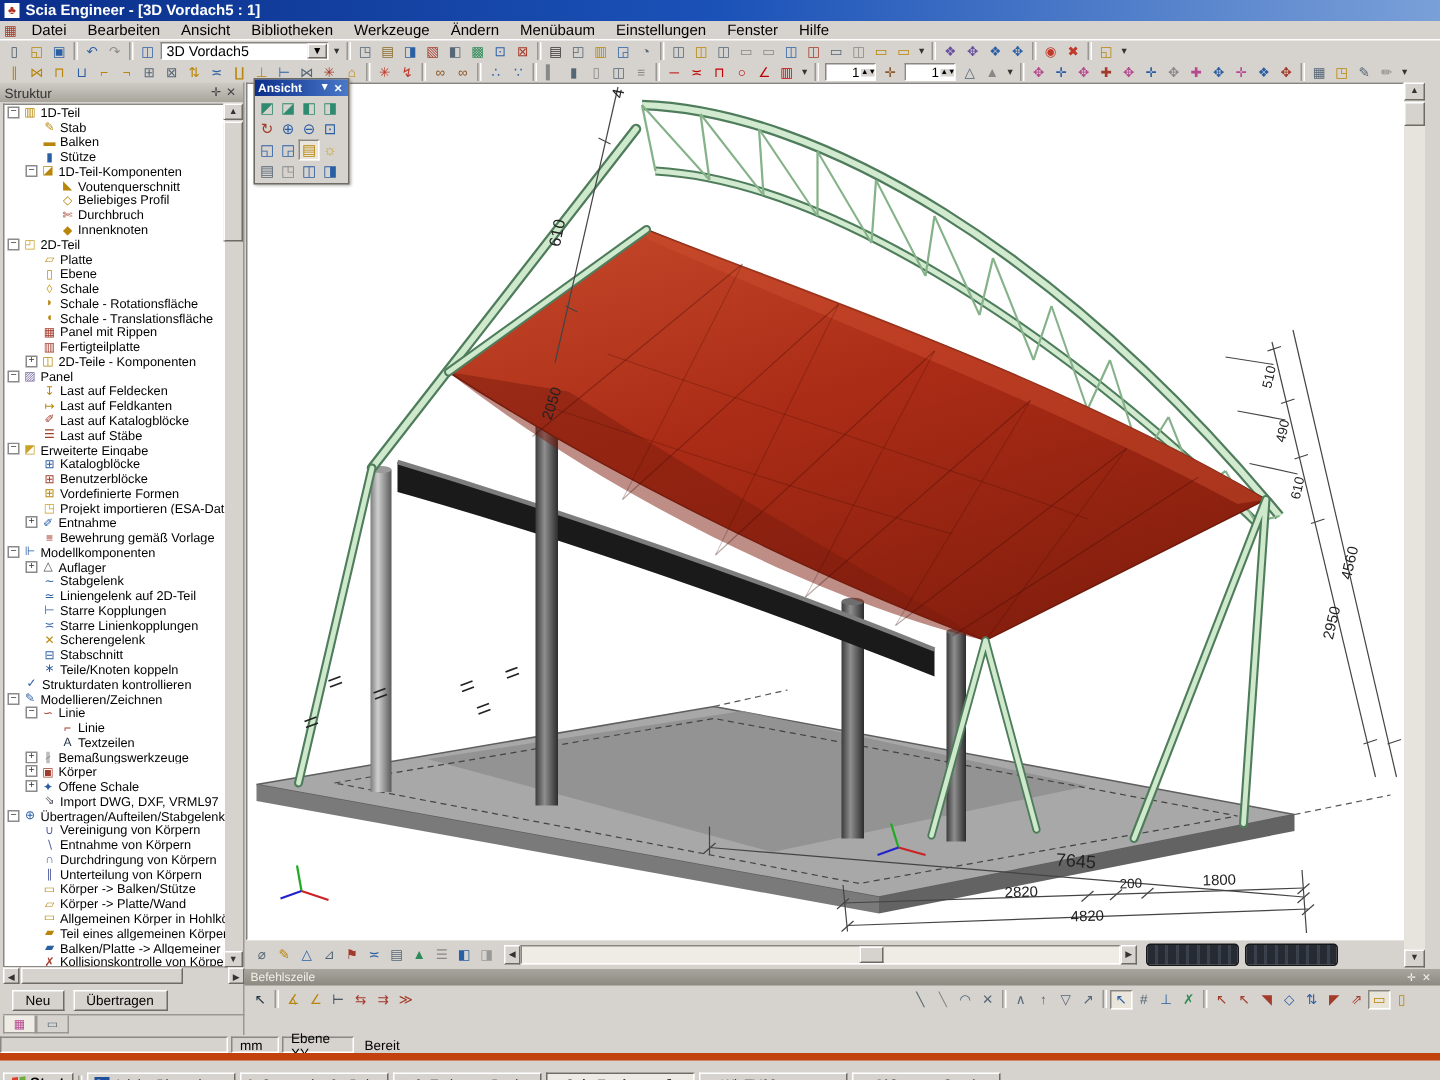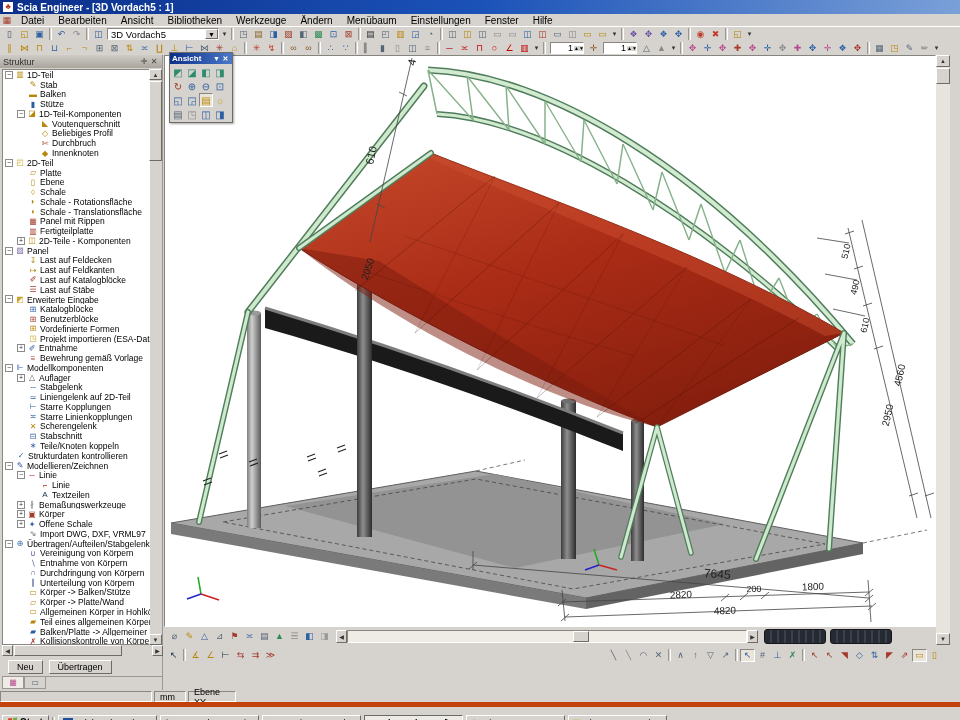--- a/index.html
+++ b/index.html
@@ -726,20 +726,25 @@
   <span class="scrbtn raised" style="width:11px;height:13px;margin-left:4px">◀</span>
   <span class="sunken" style="width:400px;height:13px;background:#efece5;position:relative">
     <span class="raised" style="position:absolute;left:225px;top:0;width:16px;height:11px;background:#d6d3ce;display:block"></span>
   </span>
   <span class="scrbtn raised" style="width:11px;height:13px">▶</span>
   <span class="dkblock" style="margin-left:6px"></span>
   <span class="dkblock" style="margin-left:4px"></span>
 </div>
 
 <div id="cmdpanel" class="abs">
+  <div id="cmdhdr">
+    <span>Befehlszeile</span>
+    <span class="hico">✛</span>
+    <span class="hico">✕</span>
+  </div>
   <div id="cmdtools">
     <span style="display:flex;align-items:center">
         <span class="ticon" style="color: rgb(34, 51, 68);">↖</span>
         <span class="tsep"></span>
         <span class="ticon" style="color: rgb(184, 134, 11);">∡</span>
         <span class="ticon" style="color: rgb(184, 134, 11);">∠</span>
         <span class="ticon" style="color: rgb(34, 51, 68);">⊢</span>
         <span class="ticon" style="color: rgb(163, 58, 42);">⇆</span>
         <span class="ticon" style="color: rgb(163, 58, 42);">⇉</span>
         <span class="ticon" style="color: rgb(163, 58, 42);">≫</span>
@@ -770,20 +775,21 @@
         <span class="ticon pressed" style="color: rgb(184, 134, 11);">▭</span>
         <span class="ticon" style="color: rgb(184, 134, 11);">▯</span>
       </span>
   </div>
 </div>
 
 <div id="statusbar" class="abs">
   <span class="scell sunken" style="width:152px"></span>
   <span class="scell sunken" style="width:32px">mm</span>
   <span class="scell sunken" style="width:48px">Ebene XY</span>
+  <span class="scell" style="flex:1">Bereit</span>
 </div>
 
 <div id="taskbar" class="abs">
   <div id="startbtn" class="raised">
     <span id="winlogo">
       <i style="background:#e0402a"></i>
         <i style="background:#6fae3b"></i>
         <i style="background:#2f6fce"></i>
         <i style="background:#f3c231"></i>
     </span>

